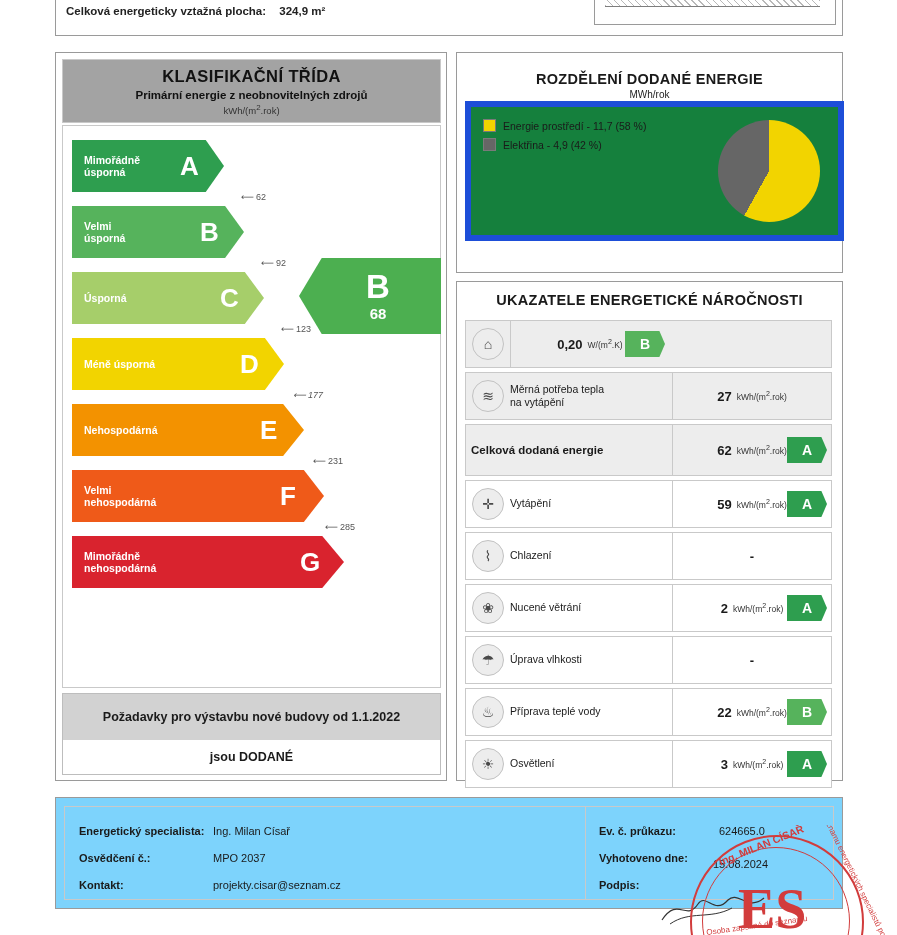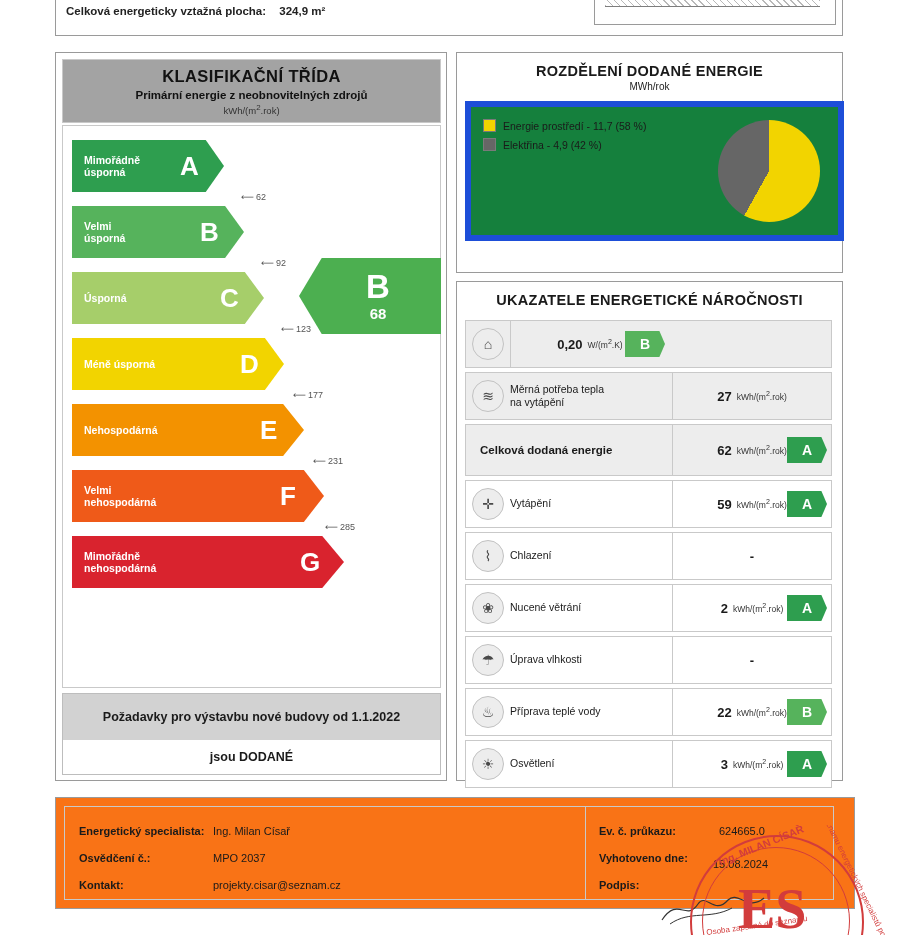--- a/index.html
+++ b/index.html
@@ -111,21 +111,21 @@
     display:flex;align-items:center;justify-content:center;
     font-size:12.5px;font-weight:bold;
   }
   .req-arrow{
     position:absolute;left:50%;top:689px;transform:translateX(-50%);
     width:0;height:0;border-left:9px solid transparent;border-right:9px solid transparent;
     border-top:9px solid #3a3a3a;
   }
 
   
-  .pie-head{text-align:center;margin-top:10px;}
+  .pie-head{text-align:center;margin-top:18px;}
   .pie-head h1{margin:0;font-size:14.5px;font-weight:bold;letter-spacing:.3px;}
   .pie-head .unit{font-size:10px;margin-top:2px;color:#222;}
   .pie-box{
     position:absolute;left:8px;top:48px;width:367px;height:128px;
     border:6px solid #1d4ed8;background:#15803d;
   }
   .legend{position:absolute;left:12px;top:12px;font-size:10.5px;}
   .legend .row{display:flex;align-items:center;margin-bottom:6px;}
   .legend .sw{width:11px;height:11px;margin-right:7px;border:1px solid #7a7a7a;}
   .pie{
@@ -165,21 +165,21 @@
   .ind-badge{
     position:absolute;right:4px;top:50%;transform:translateY(-50%);
     width:40px;height:26px;display:flex;align-items:center;justify-content:center;
     color:#fff;font-size:14px;font-weight:bold;
     clip-path:polygon(0 0,86% 0,100% 50%,86% 100%,0 100%);
   }
 
   
   .footer{
     position:absolute;left:55px;top:797px;width:786px;height:110px;
-    border:1px solid #9a9a9a;background:#f97316;padding-left:12px;
+    border:1px solid #9a9a9a;background:#7dd3fc;
   }
   .fin{
     position:absolute;left:8px;top:8px;width:768px;height:92px;
     border:1px solid #c9c9c9;
   }
   .fdiv{position:absolute;left:520px;top:0;width:1px;height:92px;background:#c9c9c9;}
   .frow{position:absolute;font-size:11px;}
   .frow .lbl{font-weight:bold;}
   .fl{left:14px;}
   .fr{left:534px;}
@@ -264,21 +264,21 @@
         <div class="txt">Úsporná</div>
         <div class="letter" style="left:148px;">C</div>
       </div>
       <div class="thr" style="left:218px;top:198px;"><span class="arrow">⟵</span><span>123</span></div>
 
       <div class="bar" style="top:212px;width:212px;">
         <div class="shape" style="width:212px;background:#f2d400;clip-path:polygon(0 0,91% 0,100% 50%,91% 100%,0 100%);"></div>
         <div class="txt">Méně úsporná</div>
         <div class="letter" style="left:168px;">D</div>
       </div>
-      <div class="thr" style="left:230px;top:264px;"><span class="arrow">⟵</span><span>177</span></div>
+      <div class="thr" style="left:230px;top:264px;font-style:italic;"><span class="arrow">⟵</span><span>177</span></div>
 
       <div class="bar" style="top:278px;width:232px;">
         <div class="shape" style="width:232px;background:#f39200;clip-path:polygon(0 0,91% 0,100% 50%,91% 100%,0 100%);"></div>
         <div class="txt">Nehospodárná</div>
         <div class="letter" style="left:188px;">E</div>
       </div>
       <div class="thr" style="left:250px;top:330px;"><span class="arrow">⟵</span><span>231</span></div>
 
       <div class="bar" style="top:344px;width:252px;">
         <div class="shape" style="width:252px;background:#ef5a19;clip-path:polygon(0 0,92% 0,100% 50%,92% 100%,0 100%);"></div>
@@ -351,21 +351,21 @@
           </div>
         <div class="ind-label">Měrná potřeba tepla
 na vytápění</div>
         <div class="ind-valbox grey">
           <span class="ind-val">27</span>
           <span class="ind-unit">kWh/(m<sup>2</sup>.rok)</span>
         </div>
       </div>
 
       <div class="ind-row grey" style="height:50px;">
-        <div class="ind-label bold" style="padding-left:14px;">Celková dodaná energie</div>
+        <div class="ind-label bold" style="padding-left:5px;">Celková dodaná energie</div>
         <div class="ind-valbox grey" style="height:50px;">
           <span class="ind-val">62</span>
           <span class="ind-unit">kWh/(m<sup>2</sup>.rok)</span>
           <span class="ind-badge" style="background:#2e9e4f;">A</span>
         </div>
       </div>
 
       <div class="ind-row">
         <div class="ind-icon">
             <div class="circ">✛</div>

